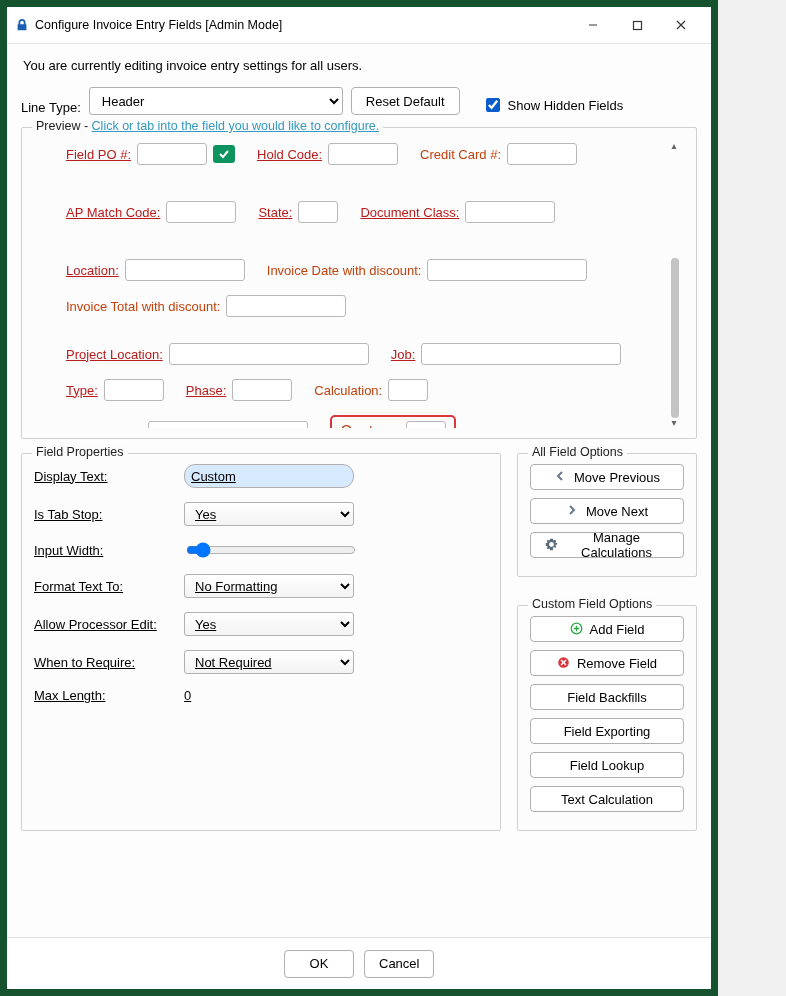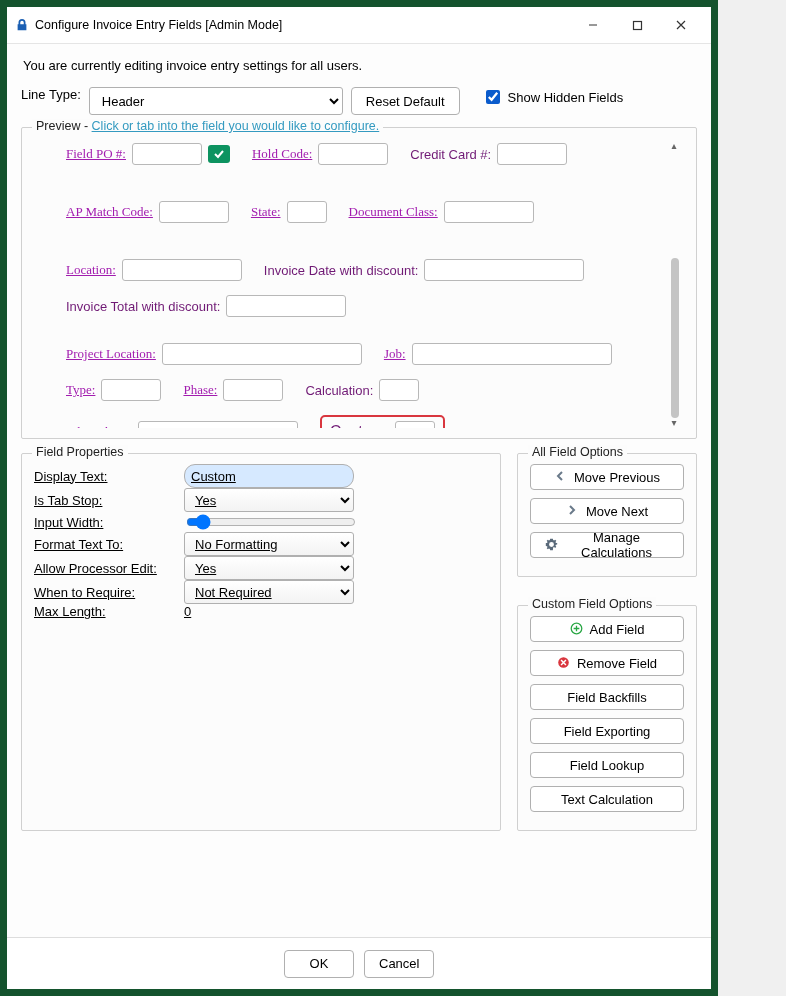--- a/index.html
+++ b/index.html
@@ -10,21 +10,21 @@
   }
   .titlebar {
     display:flex; align-items:center; justify-content:space-between;
     padding:6px 8px; font-size:12.5px; background:#fff; border-bottom:1px solid #e5e5e5;
   }
   .titlebar-left { display:flex; align-items:center; gap:6px; }
   .titlebar-controls { display:flex; gap:0; }
   .win-btn { width:44px; height:24px; display:flex; align-items:center; justify-content:center; font-size:12px; }
   .body { flex:1; display:flex; flex-direction:column; padding:10px 14px 0 14px; overflow:hidden; }
   .intro { font-size:13px; padding:4px 2px 12px 2px; }
-  .row-top { display:flex; align-items:flex-start; gap:8px; padding:2px 0 12px 0; font-size:13px; }
+  .row-top { display:flex; align-items:flex-end; gap:8px; padding:2px 0 12px 0; font-size:13px; }
   .select {
     flex:0 0 254px; height:28px; border:1px solid #b0b0b0; border-radius:3px;
     padding:0 8px; font-size:13px; background:#fff;
   }
   .btn {
     height:28px; padding:0 14px; border:1px solid #b0b0b0; border-radius:4px;
     background:#fff; font-size:13px; cursor:pointer;
   }
   .btn-sm { height:26px; }
   .chk { display:flex; align-items:center; gap:5px; font-size:13px; margin-left:14px;}
@@ -49,40 +49,40 @@
   .scrollbar-thumb {
     position:absolute; width:8px; left:3px; height:160px; bottom:2px;
     background:#c4c4c4; border-radius:4px;
   }
   .scrollbar-arrow {
     position:absolute; right:4px; width:12px; height:12px; font-size:10px;
     display:flex; align-items:center; justify-content:center; color:#666;
   }
   .preview-flex { display:flex; flex-wrap:wrap; gap:6px 22px; align-items:center; }
   .fld { display:flex; align-items:center; gap:6px; font-size:13px; }
-  .fld-label-link { color:#a21caf; text-decoration:underline; text-decoration-style:solid; cursor:pointer;font-family:Liberation Serif, serif;}
-  .fld-label-plain { color:#701a75; }
+  .fld-label-link { color:#b91c1c; text-decoration:underline; text-decoration-style:solid; cursor:pointer;}
+  .fld-label-plain { color:#c2410c; }
   .fld-input {
     height:22px; border:1px solid #b8b8b8; border-radius:3px; background:#fff;
     font-size:12px; padding:0 4px;
   }
   .w40 { width:40px;} .w60{width:60px;} .w70{width:70px;} .w90{width:90px;}
   .w120{width:120px;} .w160{width:160px;} .w200{width:200px;}
   .badge-green {
     width:22px; height:18px; background:#0d9360; border-radius:3px;
     display:inline-flex; align-items:center; justify-content:center;
   }
   .row-break { flex-basis:100%; height:2px; }
   .selected-box {
     border:2px solid #d9363e; border-radius:5px; padding:4px 8px;
     display:flex; align-items:center; gap:6px;
   }
   .lower { display:flex; gap:16px; }
   .props-group { flex:1;text-decoration:underline; }
-  .props-grid { display:grid; grid-template-columns:150px 200px; align-items:center; font-size:13px; }
+  .props-grid { display:grid; grid-template-columns:150px 200px; row-gap:14px; align-items:center; font-size:13px; }
   .prop-input {
     width:170px; height:24px; border:1px solid #b0b0b0; border-radius:3px;
     background:#fff; font-size:13px; padding:0 6px;
   }
   .prop-input.sel-text { background:#d6e9ff;border-radius:11px; }
   .prop-select {
     width:170px; height:24px; border:1px solid #b0b0b0; border-radius:3px;
     background:linear-gradient(#fff,#f3f3f3); font-size:13px; padding:0 6px;
   }
   .slider { width:170px; }

